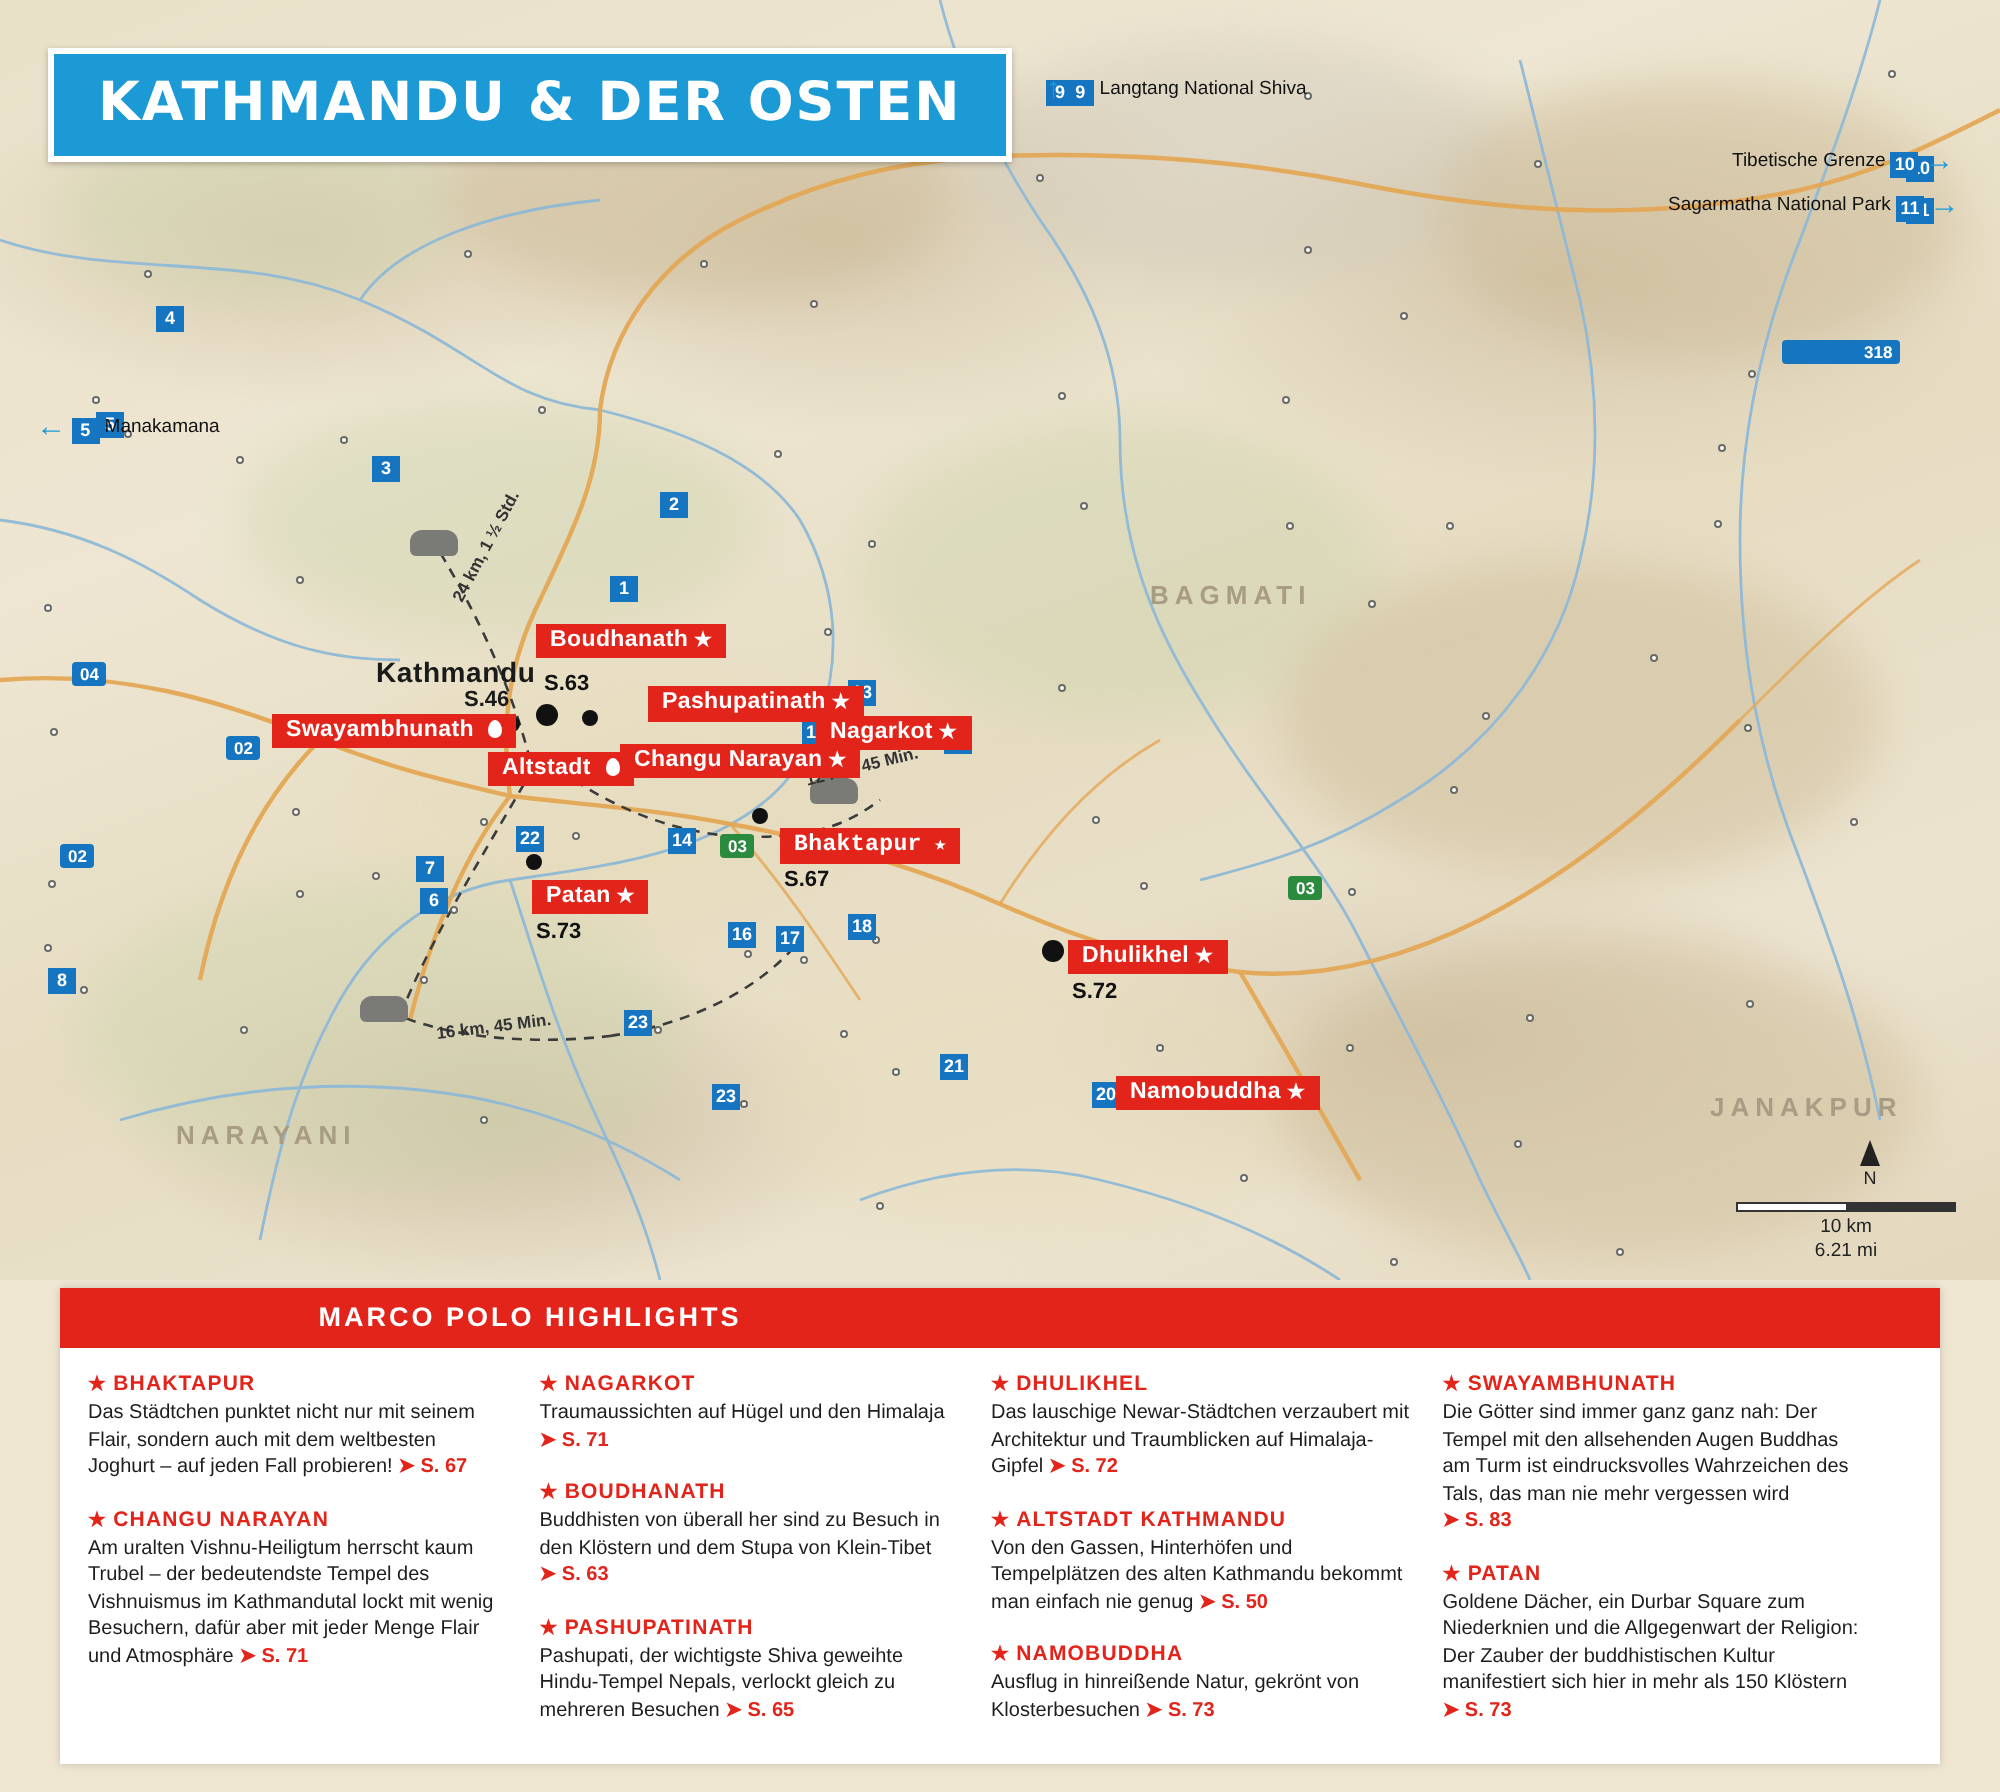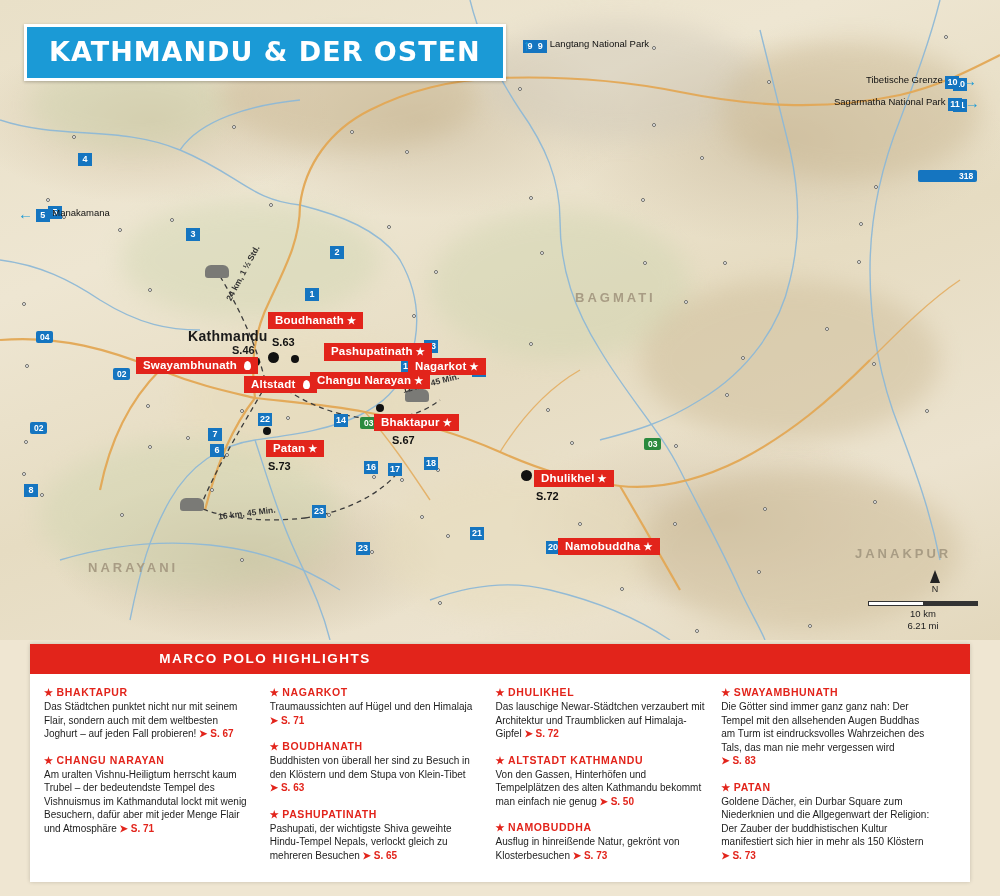--- a/index.html
+++ b/index.html
@@ -278,21 +278,21 @@
       <div class="numbox" style="left: 546px; top: 541px;">20</div>
       <div class="numbox" style="left: 523px; top: 40px;">9</div>
       <div class="numbox" style="left: 953px; top: 78px;">10</div>
       <div class="numbox" style="left: 953px; top: 99px;">11</div>
       <div class="numbox" style="left: 298px; top: 377px;">12</div>
     </div>
 
   <div class="offlink" style="left:523px;top:36px;">
     <span class="arrowR">↑</span>
     <span class="numbox" style="position:relative;display:inline-block;left:0;top:2px;">9</span>
-    <span>Langtang National Park</span>
+    <span>Langtang National Shiva</span>
   </div>
   <div class="offlink" style="left:866px;top:72px;">
     <span>Tibetische Grenze</span>
     <span class="numbox" style="position:relative;display:inline-block;left:0;top:2px;">10</span>
     <span class="arrowR">→</span>
   </div>
   <div class="offlink" style="left:834px;top:94px;">
     <span>Sagarmatha National Park</span>
     <span class="numbox" style="position:relative;display:inline-block;left:0;top:2px;">11</span>
     <span class="arrowR">→</span>
@@ -302,21 +302,21 @@
     <span class="numbox" style="position:relative;display:inline-block;left:0;top:2px;">5</span>
     <span>Manakamana</span>
   </div>
 
   <div id="shields-layer">
       <div class="shield" style="left: 36px; top: 331px;">04</div>
       <div class="shield" style="left: 113px; top: 368px;">02</div>
       <div class="shield" style="left: 30px; top: 422px;">02</div>
       <div class="shield green" style="left: 360px; top: 417px;">03</div>
       <div class="shield green" style="left: 644px; top: 438px;">03</div>
-      <div class="shield" style="left: 918px; top: 170px; padding-left: 41px;">318</div>
+      <div class="shield" style="left: 891px; top: 170px; padding-left: 41px;">318</div>
     </div>
 
   <div class="dashtext" style="left:212px;top:268px;transform:rotate(-62deg);">24 km, 1 ½ Std.</div>
   <div class="dashtext" style="left:402px;top:378px;transform:rotate(-14deg);">12 km, 45 Min.</div>
   <div class="dashtext" style="left:218px;top:508px;transform:rotate(-7deg);">16 km, 45 Min.</div>
 
   <div class="bigdot" style="left:268px;top:352px;"></div>
   <div class="smalldot" style="left:263px;top:427px;"></div>
   <div class="smalldot" style="left:376px;top:404px;"></div>
   <div class="smalldot" style="left:291px;top:355px;"></div>
@@ -326,21 +326,21 @@
   <div class="bigcity" style="left:188px;top:328px;">
     <div class="name">Kathmandu</div>
     <div class="page">S.46</div>
   </div>
 
   <div class="redbox" style="left:268px;top:312px;">
     <span>Boudhanath</span><span class="star"> ★</span>
   </div>
   <div style="position:absolute;left:272px;top:336px;font-size:11px;font-weight:bold;color:#111;">S.63</div>
 
-  <div class="redbox" style="left:374px;top:414px;">
+  <div class="redbox" style="left:390px;top:414px;font-family:Liberation Mono, monospace;">
     <span>Bhaktapur</span><span class="star"> ★</span>
   </div>
   <div style="position:absolute;left:392px;top:434px;font-size:11px;font-weight:bold;color:#111;">S.67</div>
 
   <div class="redbox" style="left:266px;top:440px;">
     <span>Patan</span><span class="star"> ★</span>
   </div>
   <div style="position:absolute;left:268px;top:460px;font-size:11px;font-weight:bold;color:#111;text-align:center;">S.73</div>
 
   <div class="redbox" style="left:534px;top:470px;">

